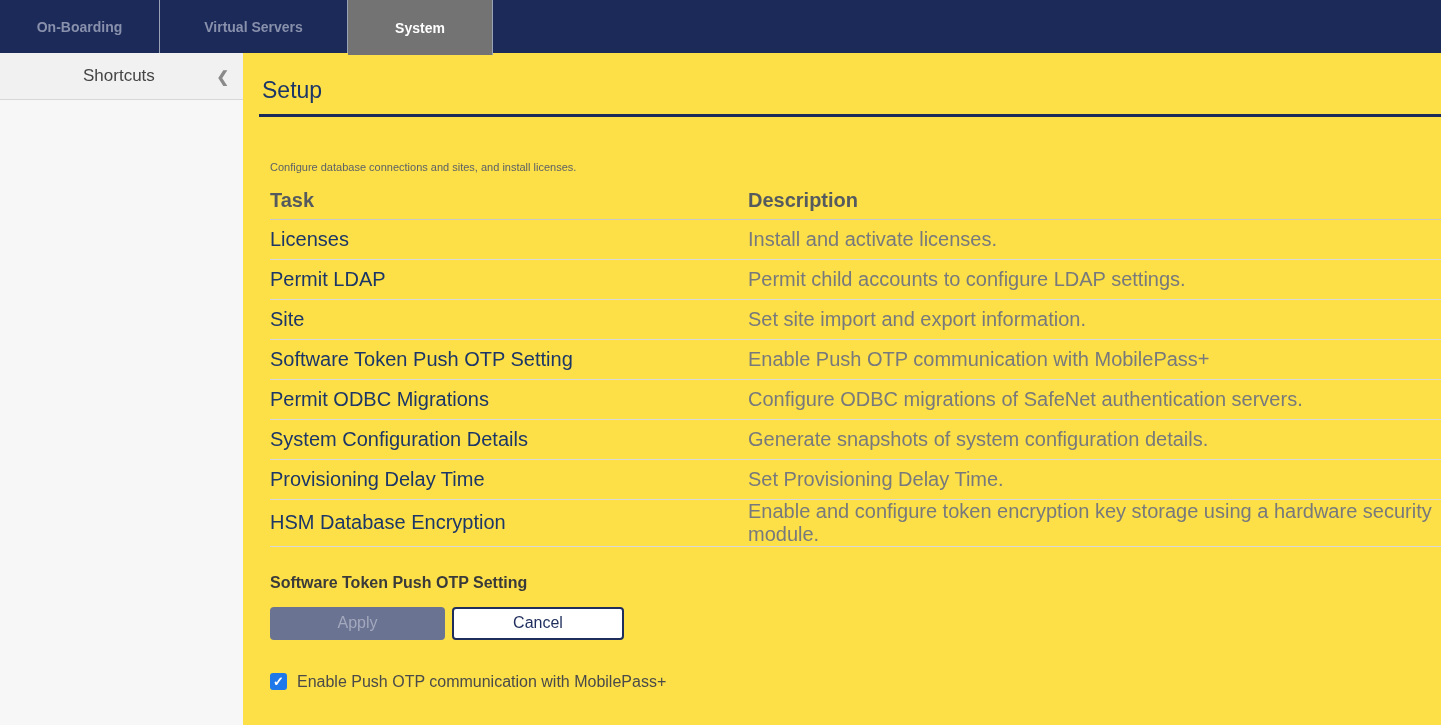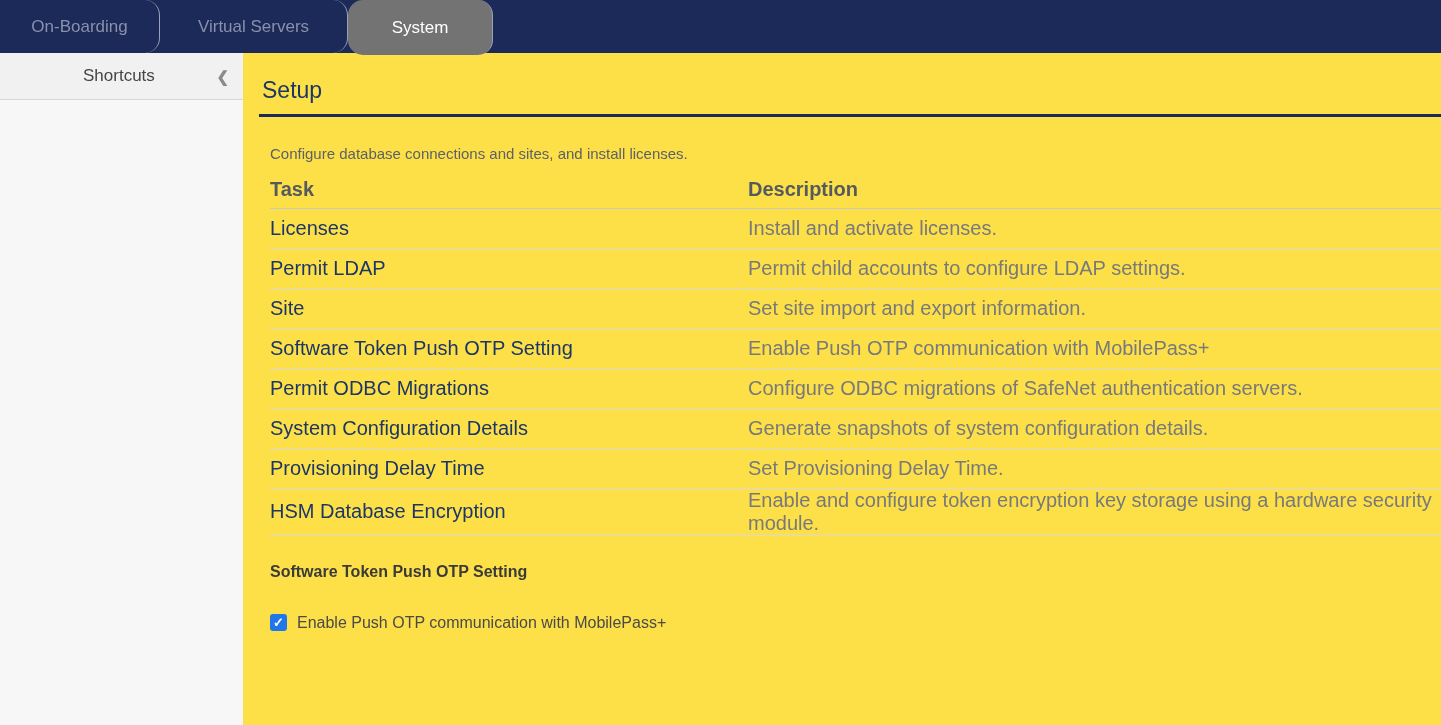--- a/index.html
+++ b/index.html
@@ -17,27 +17,26 @@
     display: flex;
     align-items: flex-start;
     position: relative;
     z-index: 2;
   }
   .tab {
     height: 53px;
     display: flex;
     align-items: center;
     justify-content: center;
-    font-size: 17px;
-    font-weight: normal;
+    font-size: 14px;
+    font-weight: bold;
     color: #8990ac;
     border-right: 1px solid #9aa2b6;
     cursor: pointer;
     user-select: none;
-    border-radius: 15px;
   }
   .tab-onboarding { width: 160px; }
   .tab-virtualservers { width: 188px; }
   .tab-system { width: 145px; }
   .tab.active {
     background: #737373;
     color: #ffffff;
     height: 55px;
   }
 
@@ -86,23 +85,23 @@
     padding-left: 3px;
     font-size: 23px;
     color: #1c3667;
     font-weight: normal;
   }
   .title-rule {
     margin-top: 10px;
     border-bottom: 3px solid #1b2a58;
   }
   .intro {
-    margin-top: 28px;
-    margin-left: 11px;
-    font-size: 15px;
+    margin-top: 44px;
+    margin-left: 11px;
+    font-size: 11px;
     color: #5d6166;
   }
 
   
   .task-table {
     width: calc(100% - 11px);
     margin-left: 11px;
     margin-top: 10px;
     border-collapse: collapse;
     font-size: 20px;
@@ -289,20 +288,24 @@
         <td>
           <a class="task-link">HSM Database Encryption</a>
         </td>
         <td class="task-desc">Enable and configure token encryption key storage using a hardware security module.</td>
       </tr>
     </tbody>
     </table>
 
     <div class="detail-heading">Software Token Push OTP Setting</div>
 
+    <div class="btn-row">
+      <button class="btn btn-apply">Apply</button>
+      <button class="btn btn-cancel">Cancel</button>
+    </div>
 
     <div class="checkbox-row">
       <span class="checkbox checked">
         <span class="checkmark">✓</span>
       </span>
       <span class="checkbox-label">Enable Push OTP communication with MobilePass+</span>
     </div>
   </div>
 </div>
 

